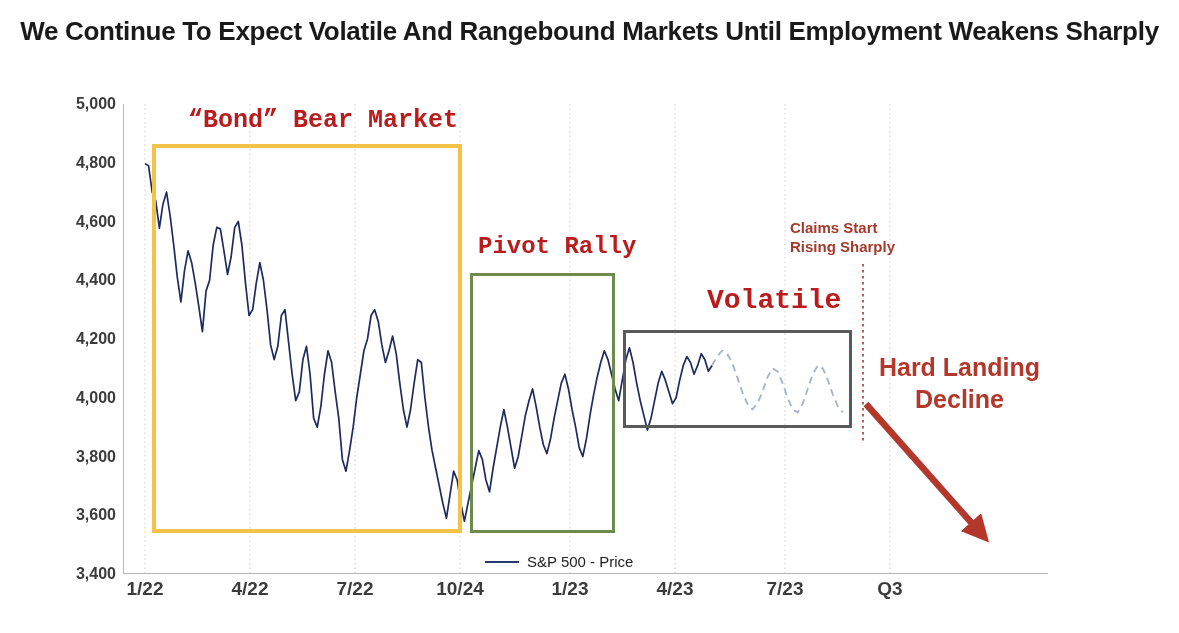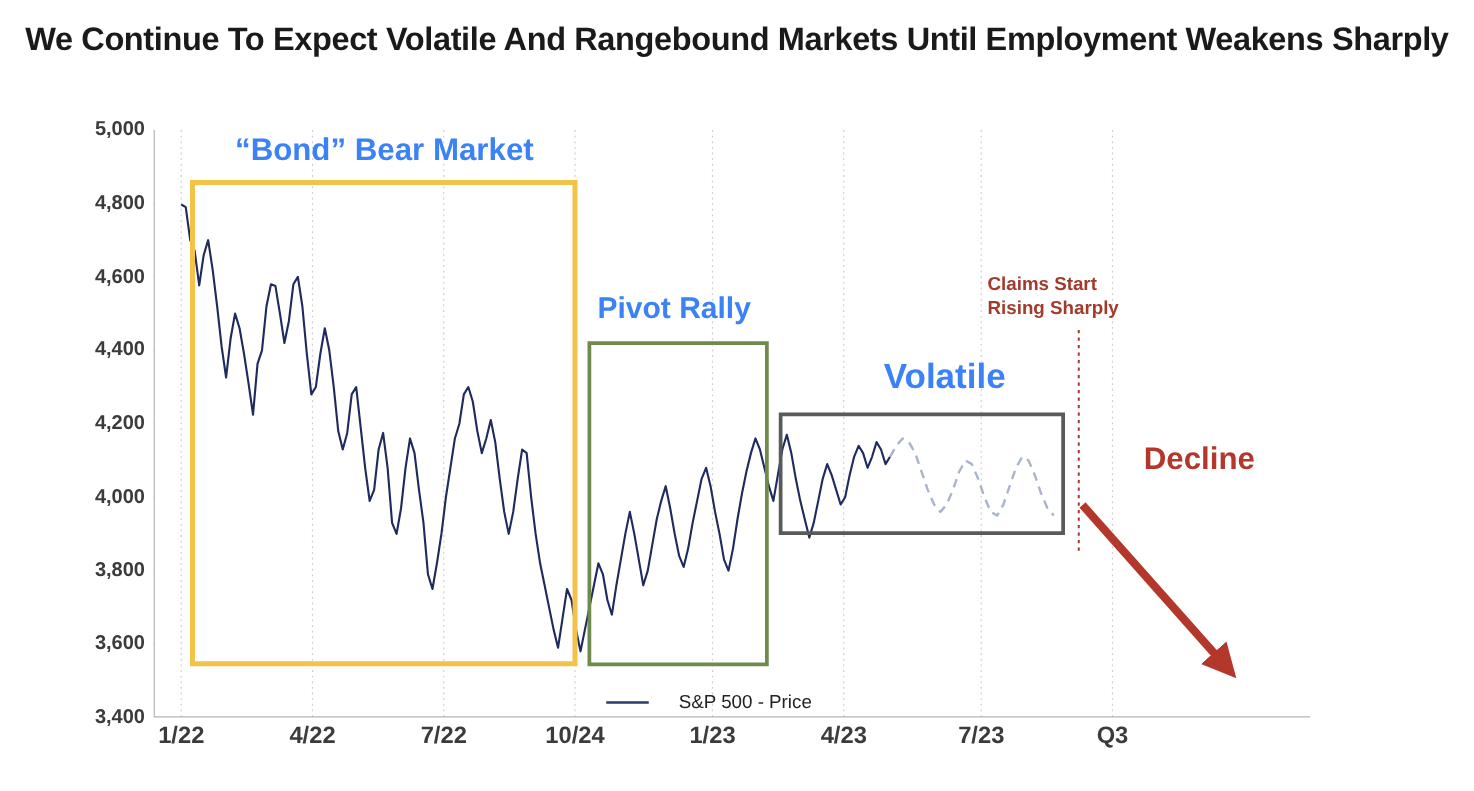--- a/index.html
+++ b/index.html
@@ -60,23 +60,23 @@
     font-family:"Liberation Sans", sans-serif;
   }
 
   
   .ann-box{position:absolute;background:transparent;box-sizing:border-box;}
 
   
   .ann-label{
     position:absolute;
     font-weight:bold;
-    color:#3b82f6;
-    white-space:nowrap;
-    font-family:Liberation Sans, sans-serif;
+    color:#b91c1c;
+    white-space:nowrap;
+    font-family:Liberation Mono, monospace;
   }
   .lbl-bond{font-size:25px;}
   .lbl-pivot{font-size:24px;}
   .lbl-volatile{font-size:28px;}
 
   .claims{
     position:absolute;
     font-size:15px;
     font-weight:bold;
     color:#A33A2C;
@@ -95,21 +95,21 @@
     white-space:nowrap;
     font-family:"Liberation Sans", sans-serif;
   }
 
   
   .legend{
     position:absolute;
     left:485px; top:553px;
     display:flex;
     align-items:center;
-    gap:24px;
+    gap:8px;
     font-size:15px;
     color:#222;
     font-family:"Liberation Sans", sans-serif;
   }
   .legend-swatch{
     display:inline-block;
     width:34px;height:0;
     border-top:2.5px solid #2B3A6B;
   }
 </style>
@@ -177,20 +177,21 @@
   <div class="ann-label lbl-pivot" style="left:478px; top:233px;">Pivot Rally</div>
 
   <div class="ann-label lbl-volatile" style="left:707px; top:285px;">Volatile</div>
 
   <div class="claims" style="left:790px; top:219px; width:150px;">
     <div>Claims  Start</div>
     <div>Rising Sharply</div>
   </div>
 
   <div class="hard-landing" style="left:872px; top:351px; width:175px;">
+    <div>Hard Landing</div>
     <div>Decline</div>
   </div>
 
   <svg style="position:absolute;left:0;top:0;width:1179px;height:633px;pointer-events:none;">
     <line x1="863" y1="264" x2="863" y2="441" stroke="#A33A2C" stroke-width="1.6" stroke-dasharray="2.5,3.5"></line>
     <defs>
       <marker id="arrowhead" markerWidth="4.2" markerHeight="4.2" refX="1.4" refY="2.1" orient="auto">
         <polygon points="0,0 4.2,2.1 0,4.2" fill="#B3372A"></polygon>
       </marker>
     </defs>

